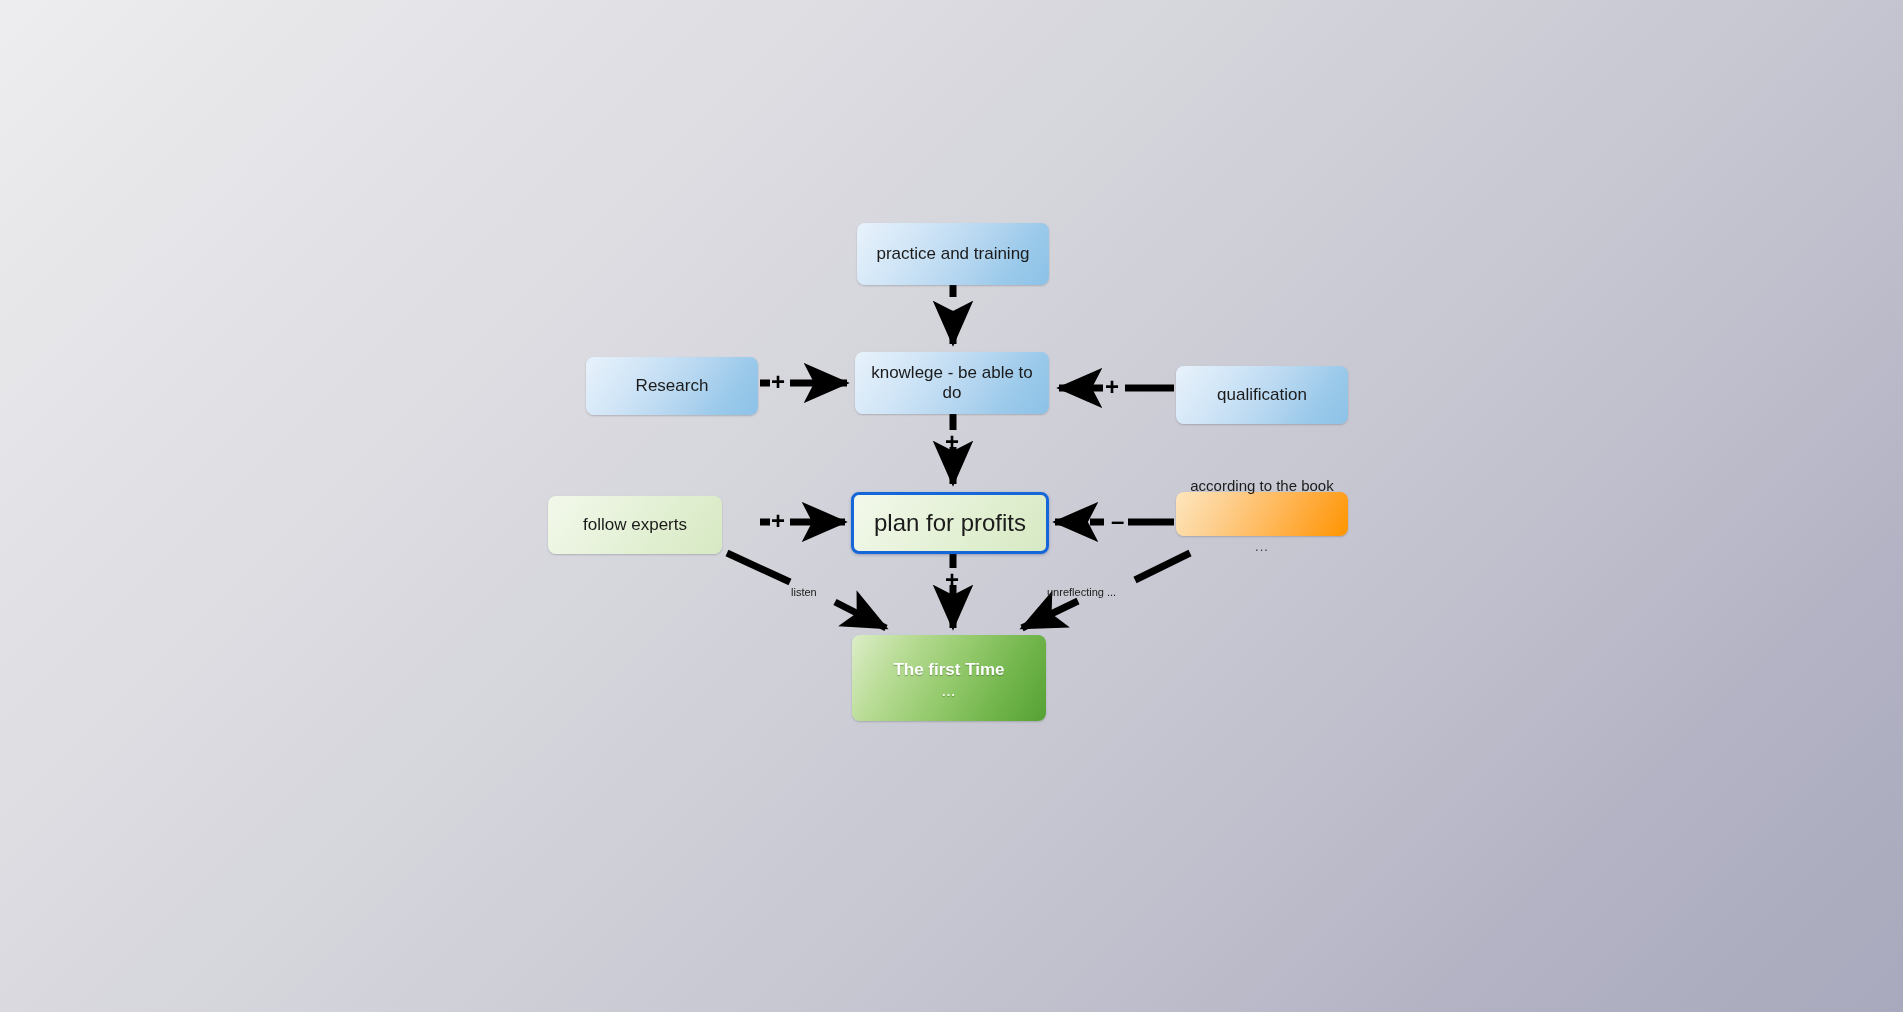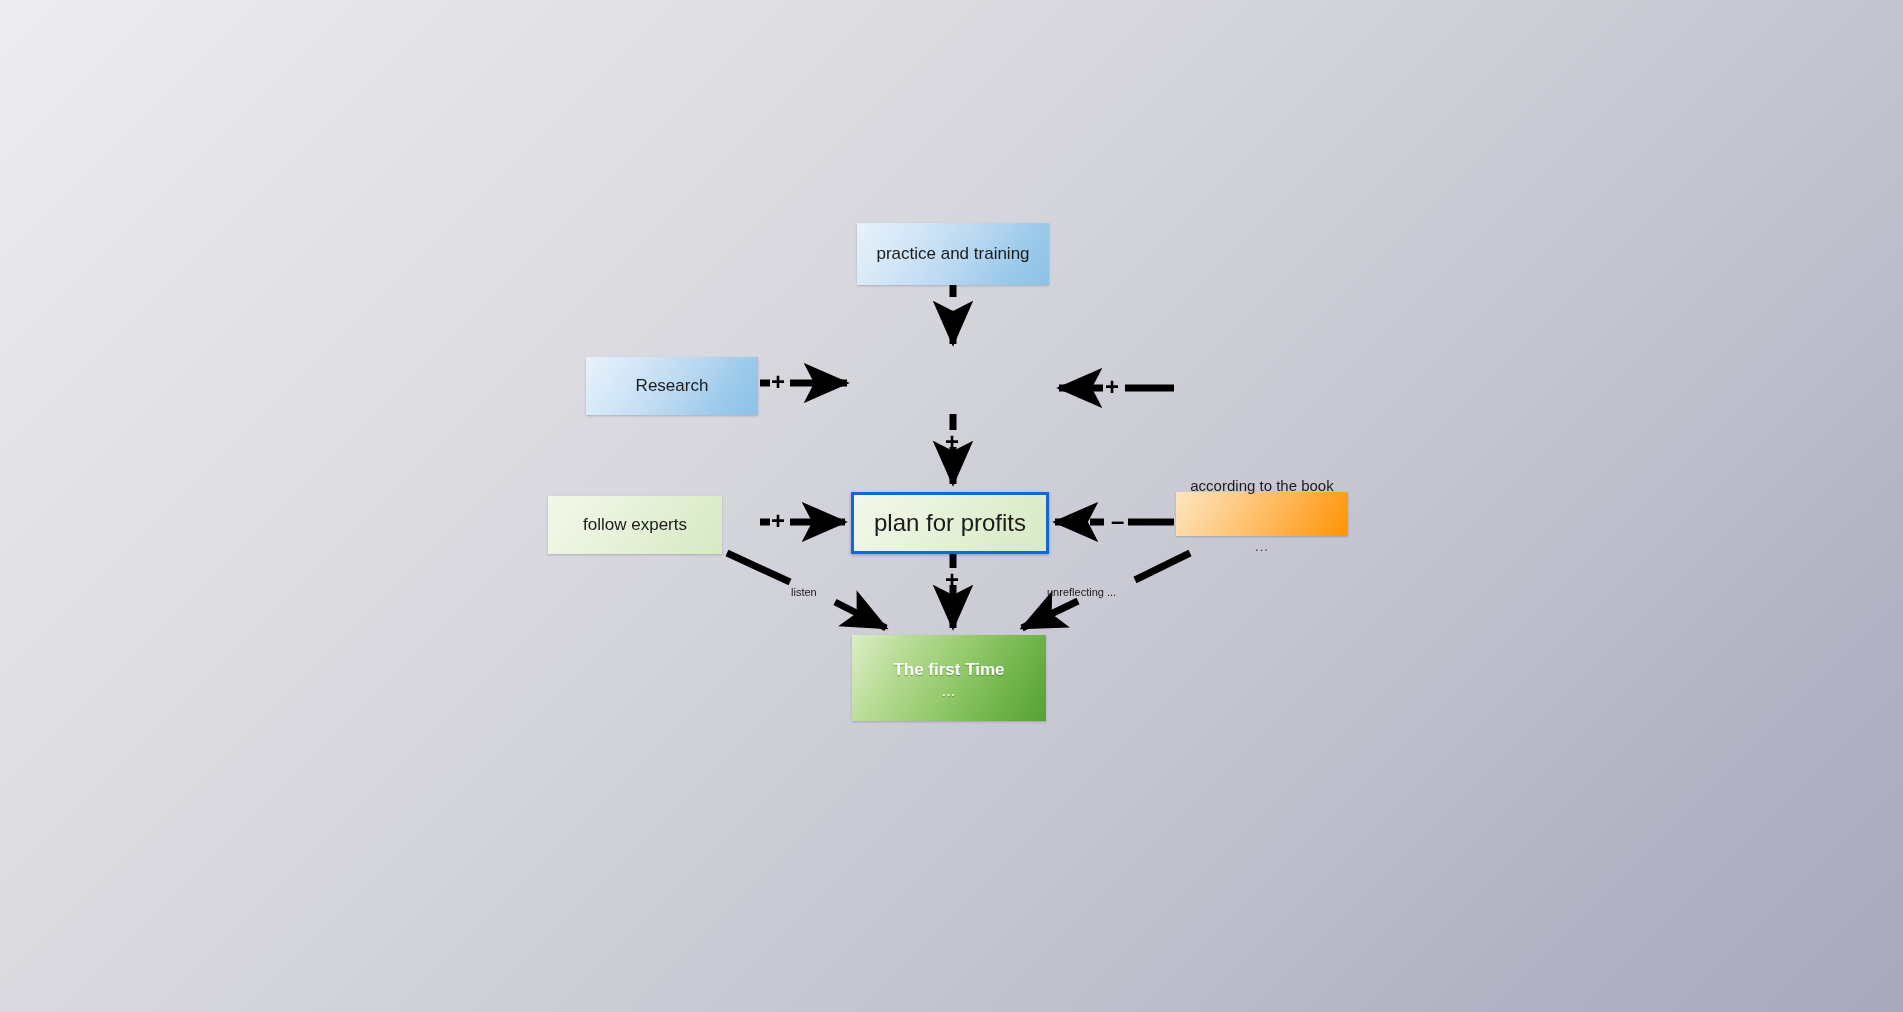--- a/index.html
+++ b/index.html
@@ -20,21 +20,21 @@
   #edge-layer {
     position: absolute;
     left: 0; top: 0;
     width: 1903px;
     height: 1012px;
     pointer-events: none;
   }
   .node {
     position: absolute;
     box-sizing: border-box;
-    border-radius: 0;
+    border-radius: 8px;
     display: flex;
     flex-direction: column;
     align-items: center;
     justify-content: center;
     text-align: center;
     line-height: 1.16;
     color: #1b1b1b;
     font-size: 17px;
     padding: 4px 10px;
     box-shadow: 0 1px 2px rgba(70,70,80,0.28);
@@ -141,21 +141,27 @@
   </svg>
 
   <div class="node fill-blue" style="left:857px; top:223px; width:192px; height:62px;">
     <span>practice and training</span>
   </div>
 
   <div class="node fill-blue" style="left:586px; top:357px; width:172px; height:58px;">
     <span>Research</span>
   </div>
 
+  <div class="node fill-blue" style="left:855px; top:352px; width:194px; height:62px;">
+    <span>knowlege - be able to do</span>
+  </div>
 
+  <div class="node fill-blue" style="left:1176px; top:366px; width:172px; height:58px;">
+    <span>qualification</span>
+  </div>
 
   <div class="node fill-green-pale" style="left:548px; top:496px; width:174px; height:58px;">
     <span>follow experts</span>
   </div>
 
   <div class="node fill-green-pale selected" style="left:851px; top:492px; width:198px; height:62px; font-size:24px;">
     <span>plan for profits</span>
   </div>
 
   <div class="node fill-orange" style="left:1176px; top:492px; width:172px; height:44px; font-size:15px;gap:40px;">

